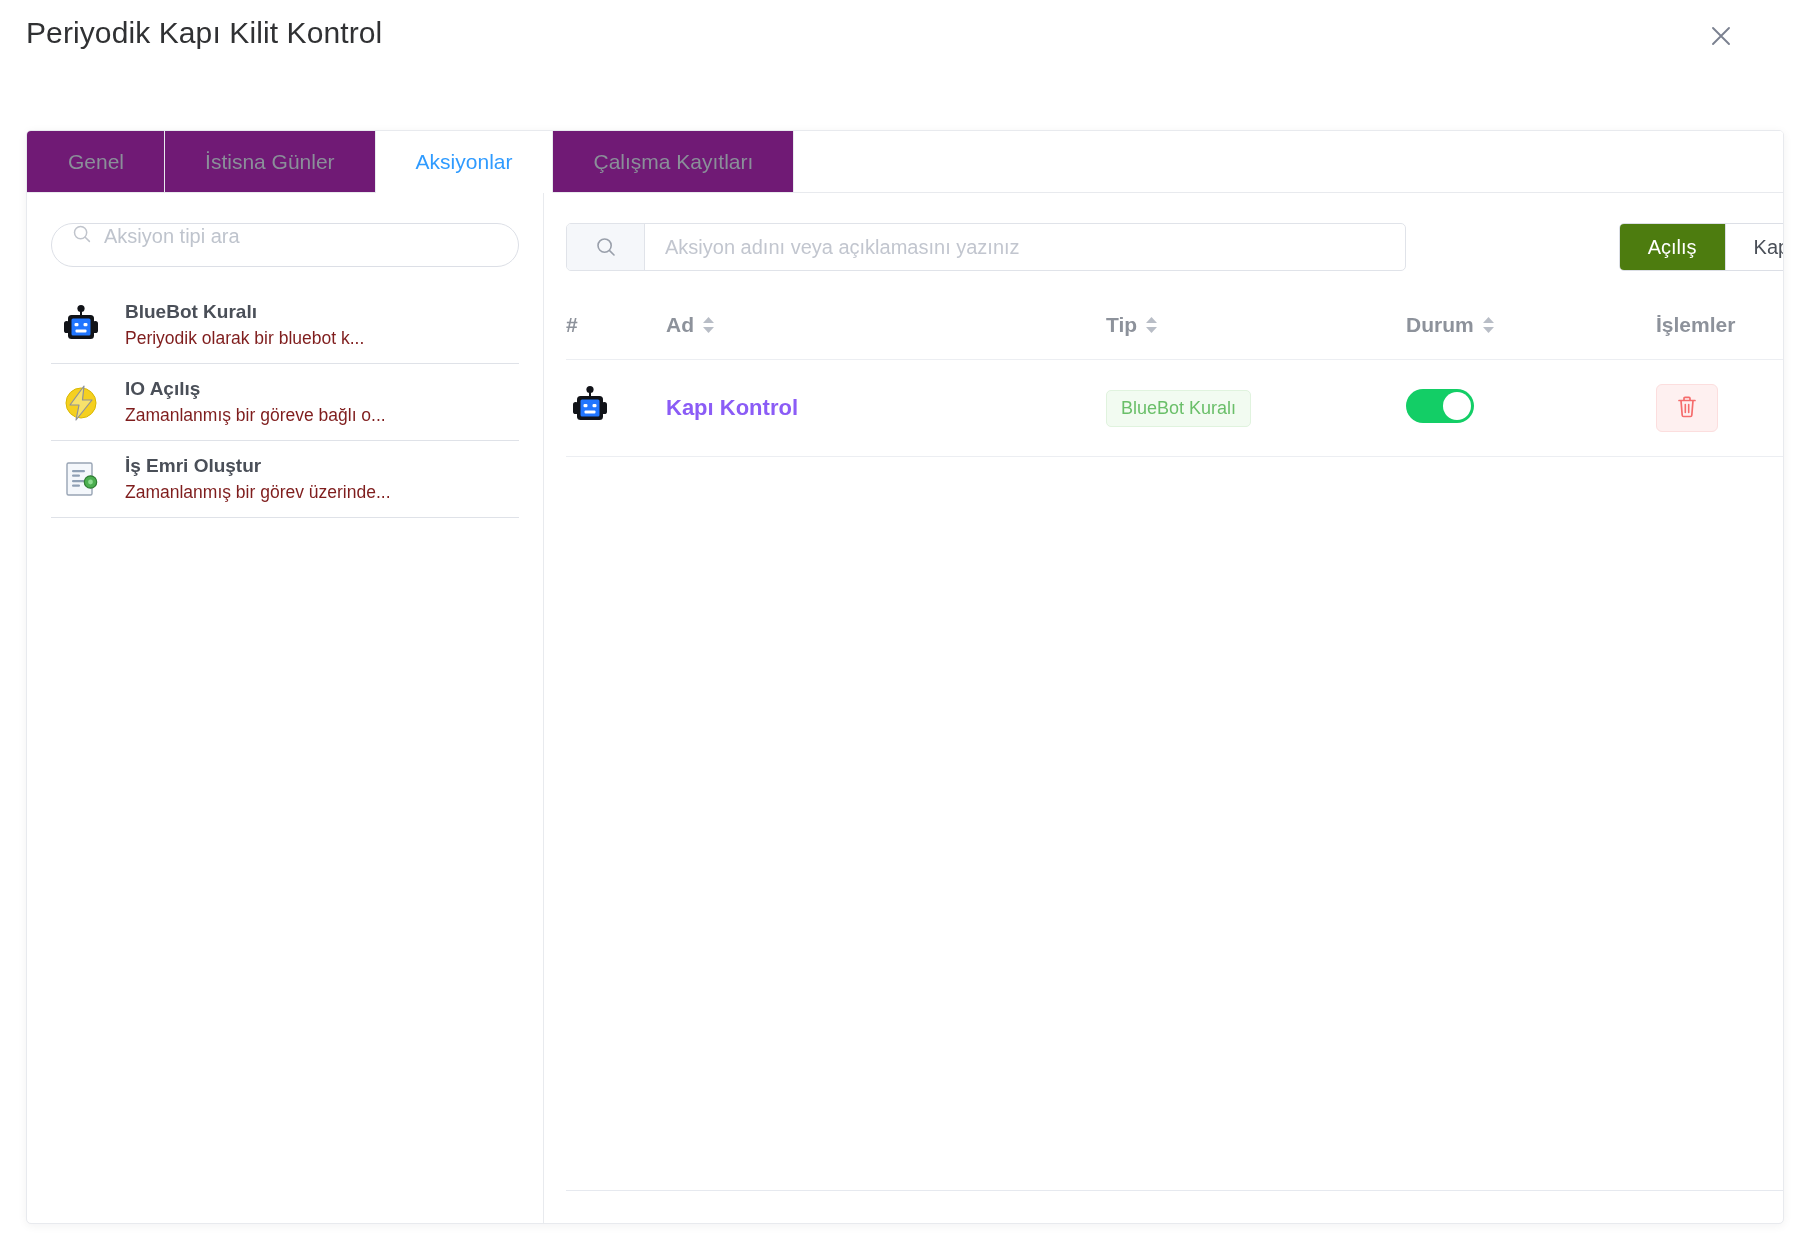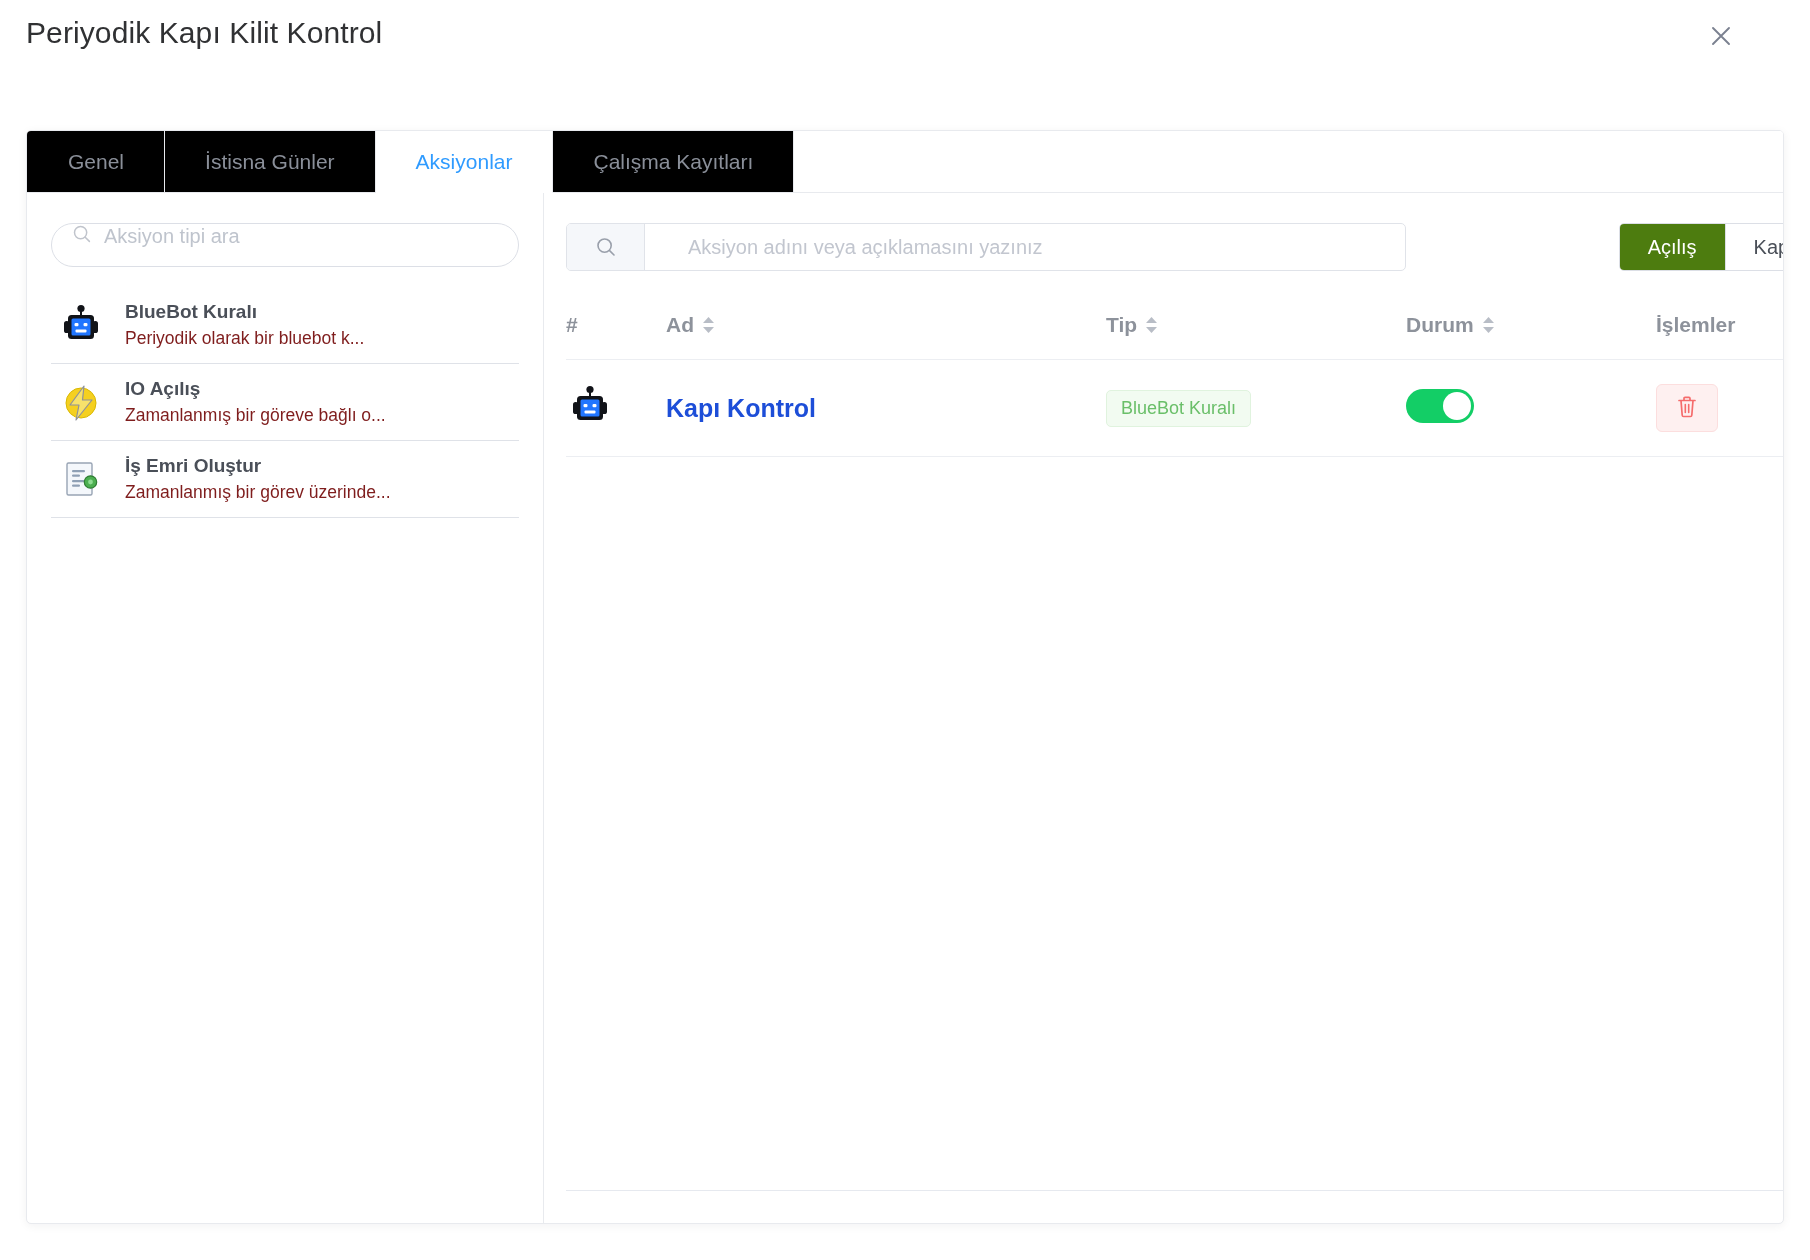--- a/index.html
+++ b/index.html
@@ -76,21 +76,21 @@
     align-items: stretch;
   }
   .tab {
     position: relative;
     display: flex;
     align-items: center;
     justify-content: center;
     padding: 0 40px;
     font-size: 21px;
     color: #8a8f99;
-    background: #000000;
+    background: #701a75;
     border-right: 1px solid #e8eaee;
     cursor: pointer;
     white-space: nowrap;
   }
   .tab:first-child { border-left: 1px solid transparent; }
   .tab.active {
     background: #ffffff;
     color: #2f9bff;
     border-bottom: 1px solid #ffffff;
     margin-bottom: -1px;
@@ -190,21 +190,20 @@
   }
   .r-search {
     display: flex;
     align-items: stretch;
     width: 840px;
     height: 48px;
     border: 1px solid #e0e3e9;
     border-radius: 5px;
     overflow: hidden;
     background: #fff;
-    gap: 23px;
   }
   .r-search-addon {
     width: 78px;
     background: #f5f7fa;
     border-right: 1px solid #e0e3e9;
     display: flex;
     align-items: center;
     justify-content: center;
   }
   .r-search input {
@@ -269,22 +268,22 @@
   }
   .th-inner { display: inline-flex; align-items: center; gap: 8px; }
   .sorter { display: inline-flex; flex-direction: column; gap: 2px; }
   .col-hash  { width: 100px; }
   .col-ad    { width: 440px; }
   .col-tip   { width: 300px; }
   .col-durum { width: 250px; }
   .col-isl   { width: 200px; }
 
   .cell-link {
-    font-size: 25px;
-    color: #1d4ed8;
+    font-size: 22px;
+    color: #8b5cf6;
     font-weight: bold;
     text-decoration: none;
     cursor: pointer;
   }
   .tag-green {
     display: inline-block;
     padding: 7px 14px;
     font-size: 18px;
     color: #6abf69;
     background: #f2fbf1;

